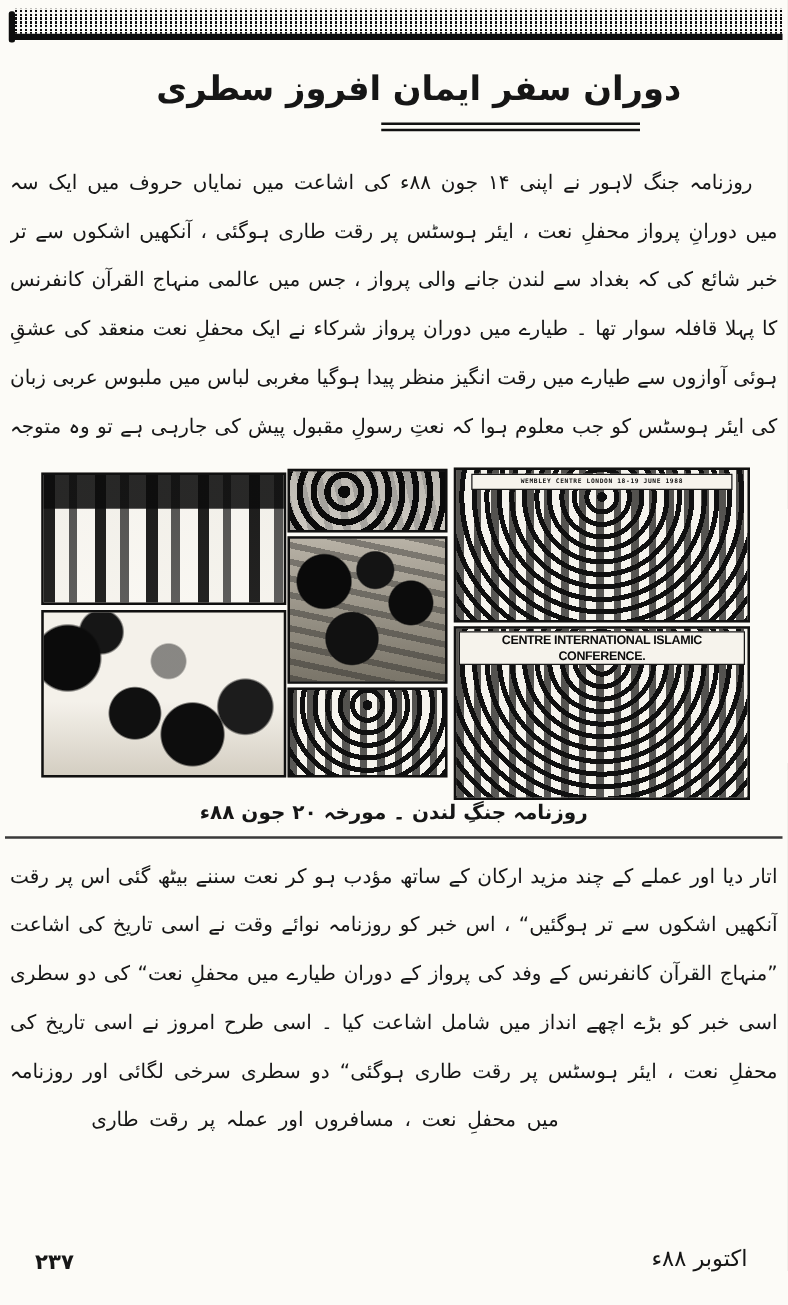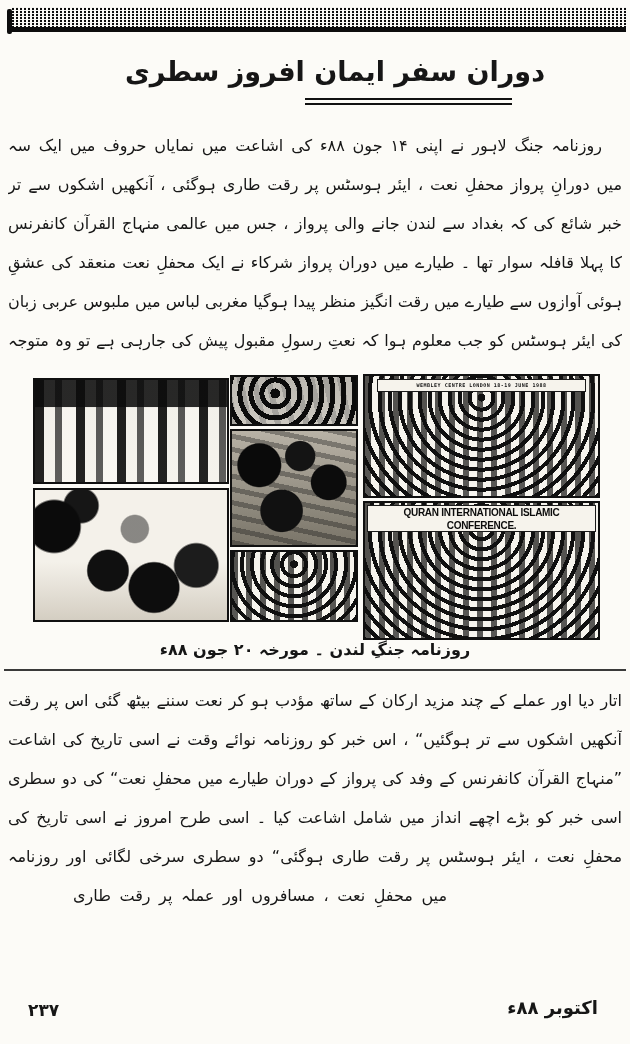--- a/index.html
+++ b/index.html
@@ -55,21 +55,21 @@
   .ph-strip{position:absolute;left:5%;right:5%;top:3px;height:11px;background:#f6f3ec;border:1px solid #1a1a1a;
       font-family:"DejaVu Sans Mono", monospace;font-weight:700;font-size:5px;line-height:10px;
       text-align:center;letter-spacing:.5px;color:#111;overflow:hidden;}
   .ph-banner{position:absolute;left:1%;right:1%;top:2px;height:25px;background:#f6f3ec;border:1px solid #1a1a1a;
       text-align:center;color:#0c0c0c;overflow:hidden;}
   .ph-banner .l1{font-family:"Liberation Sans", sans-serif;font-weight:700;font-size:10px;line-height:13px;letter-spacing:-.3px;}
   .caption{position:absolute;left:0;top:640px;width:630px;text-align:center;direction:rtl;
       font-size:16px;font-weight:700;}
   .rule{position:absolute;left:4px;top:669px;width:622px;height:0;border-top:2px solid #3a3a3a;}
   .footer-left{position:absolute;left:28px;top:1000px;font-size:17px;font-weight:700;direction:rtl;letter-spacing:7px;text-align:right;}
-  .footer-right{position:absolute;right:32px;top:997px;font-size:18px;font-weight:700;direction:rtl;}
+  .footer-right{position:absolute;right:32px;top:997px;font-size:18px;font-weight:400;direction:rtl;}
 </style>
 </head>
 <body>
 
 <div class="page">
 
   <div class="border-cap"></div>
   <div class="top-border"></div>
 
   <div class="title">دوران سفر ایمان افروز سطری</div>
@@ -88,21 +88,21 @@
     <div class="photo tex-standing" style="left:0;top:4px;width:196px;height:106px;"></div>
     <div class="photo tex-lounge" style="left:0;top:114px;width:196px;height:134px;"></div>
     <div class="photo tex-darkcrowd" style="left:197px;top:1px;width:128px;height:51px;"></div>
     <div class="photo tex-meeting" style="left:197px;top:55px;width:128px;height:118px;"></div>
     <div class="photo tex-crowd" style="left:197px;top:176px;width:128px;height:72px;"></div>
     <div class="photo tex-crowd" style="left:330px;top:0;width:237px;height:124px;">
       <div class="ph-strip">WEMBLEY CENTRE LONDON 18-19 JUNE 1988</div>
     </div>
     <div class="photo tex-crowd" style="left:330px;top:127px;width:237px;height:139px;">
       <div class="ph-banner">
-        <div class="l1">QURAN INTERNATIONAL ISLAMIC CONFERENCE.</div>
+        <div class="l1">CENTRE INTERNATIONAL ISLAMIC CONFERENCE.</div>
 
       </div>
     </div>
   </div>
 
   <div class="caption">روزنامہ جنگِ لندن ۔ مورخہ ۲۰ جون ۸۸ء</div>
   <div class="rule"></div>
 
   <div class="para para-bottom">
     <div class="line">اتار دیا اور عملے کے چند مزید ارکان کے ساتھ مؤدب ہو کر نعت سننے بیٹھ گئی اس پر رقت طاری ہوگئی اور</div>

